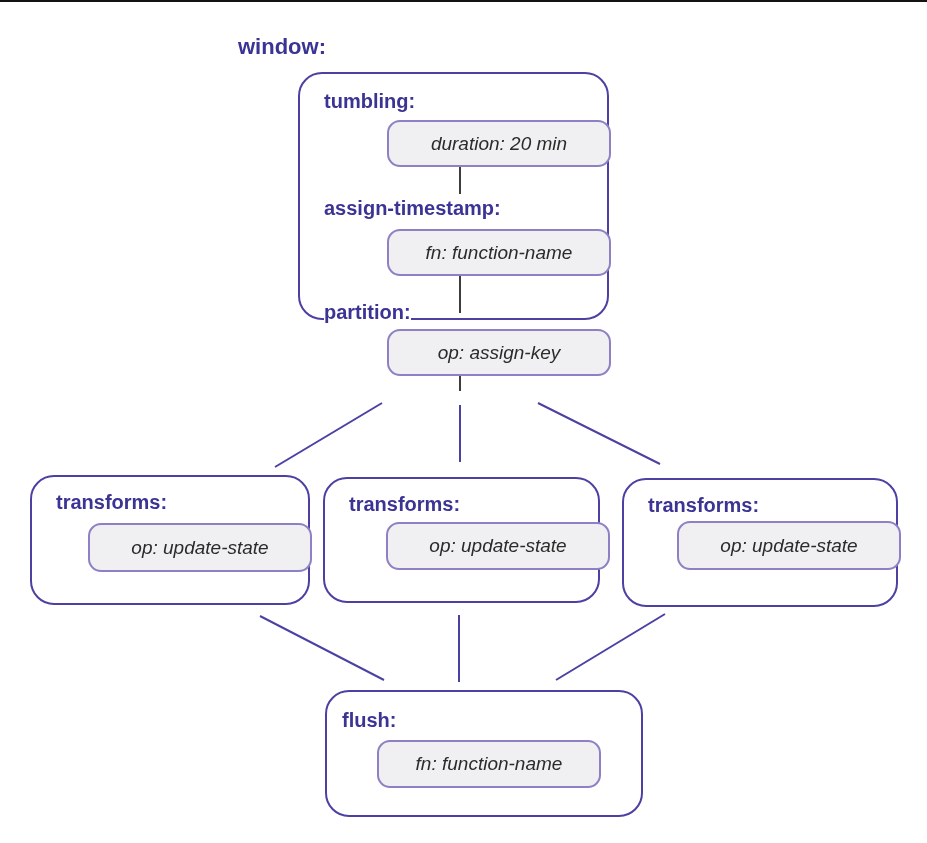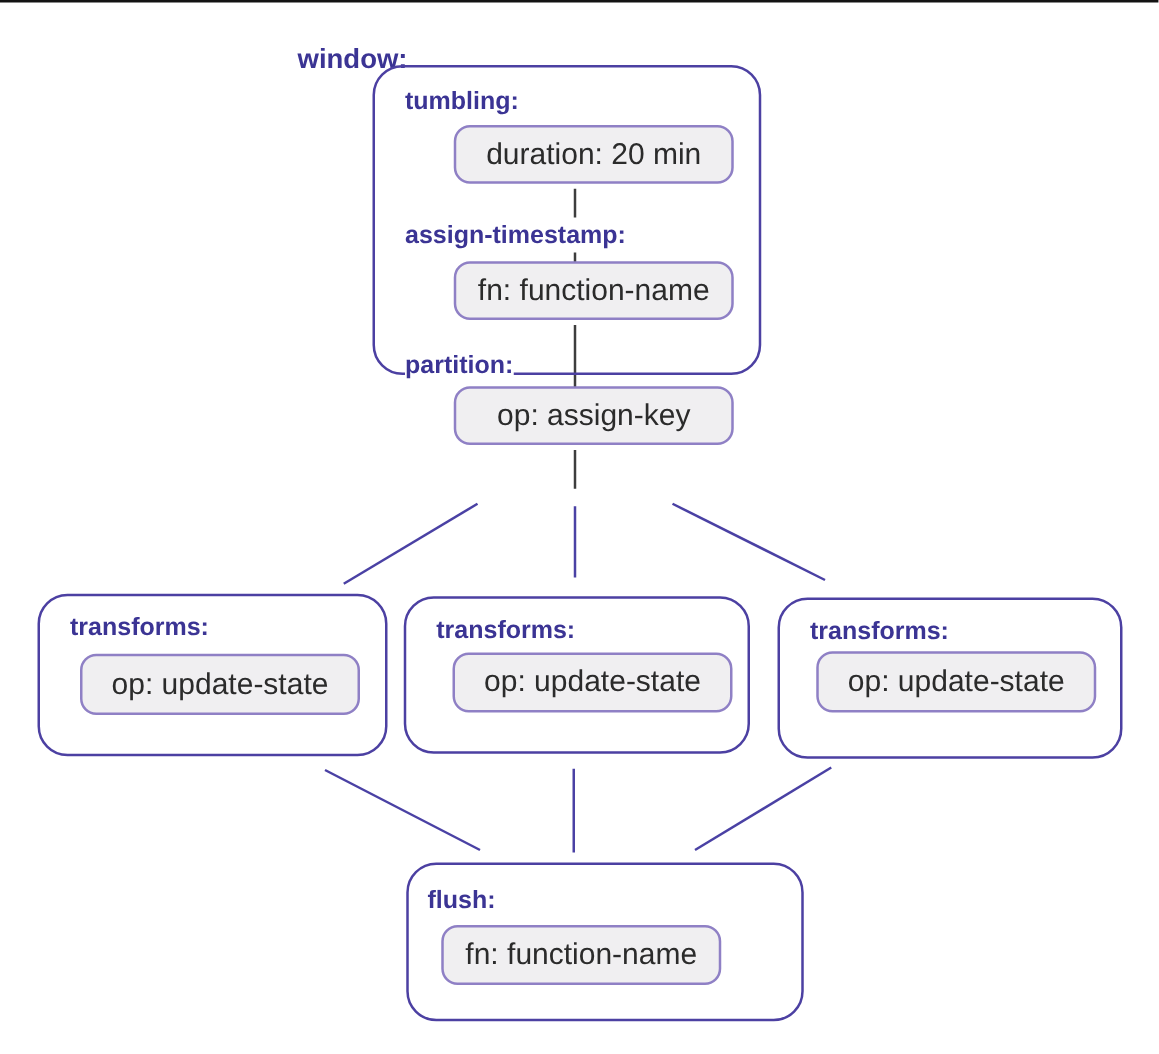--- a/index.html
+++ b/index.html
@@ -44,21 +44,21 @@
     line-height: 30px;
     font-weight: 600;
     color: var(--label-text);
   }
   .node-box {
     position: absolute;
     border: 2px solid var(--outer-border);
     border-radius: 24px;
     background: transparent;
   }
-  .window-box   { left: 298px; top: 52px;  width: 311px; height: 248px; padding-left: 16px; }
+  .window-box   { left: 298px; top: 72px;  width: 311px; height: 248px; padding-left: 16px; }
   .transforms-1 { left: 30px;  top: 475px; width: 280px; height: 130px; }
   .transforms-2 { left: 323px; top: 477px; width: 277px; height: 126px; }
   .transforms-3 { left: 622px; top: 478px; width: 276px; height: 129px; }
   .flush-box    { left: 325px; top: 690px; width: 318px; height: 127px; }
   .node-label {
     position: absolute;
     font-size: 20px;
     line-height: 28px;
     font-weight: 600;
     color: var(--label-text);
@@ -68,23 +68,25 @@
   .value-pill {
     position: absolute;
     width: 224px;
     height: 47px;
     border: 2px solid var(--inner-border);
     border-radius: 13px;
     background: var(--inner-bg);
     display: flex;
     align-items: center;
     justify-content: center;
-    font-size: 24px;
+    font-size: 19px;
+    font-style: italic;
     color: var(--inner-text);
     white-space: nowrap;
+    margin-left: 24px;
   }
   
   .wb-label-1 { left: 24px; top: 13px; }
   .wb-pill-1  { left: 63px; top: 46px; }
   .wb-label-2 { left: 24px; top: 120px; }
   .wb-pill-2  { left: 63px; top: 155px; }
   .wb-label-3 { left: 24px; top: 224px; }
   .wb-pill-3  { left: 63px; top: 255px; }
   
   .t-label { left: 24px; top: 11px; }

